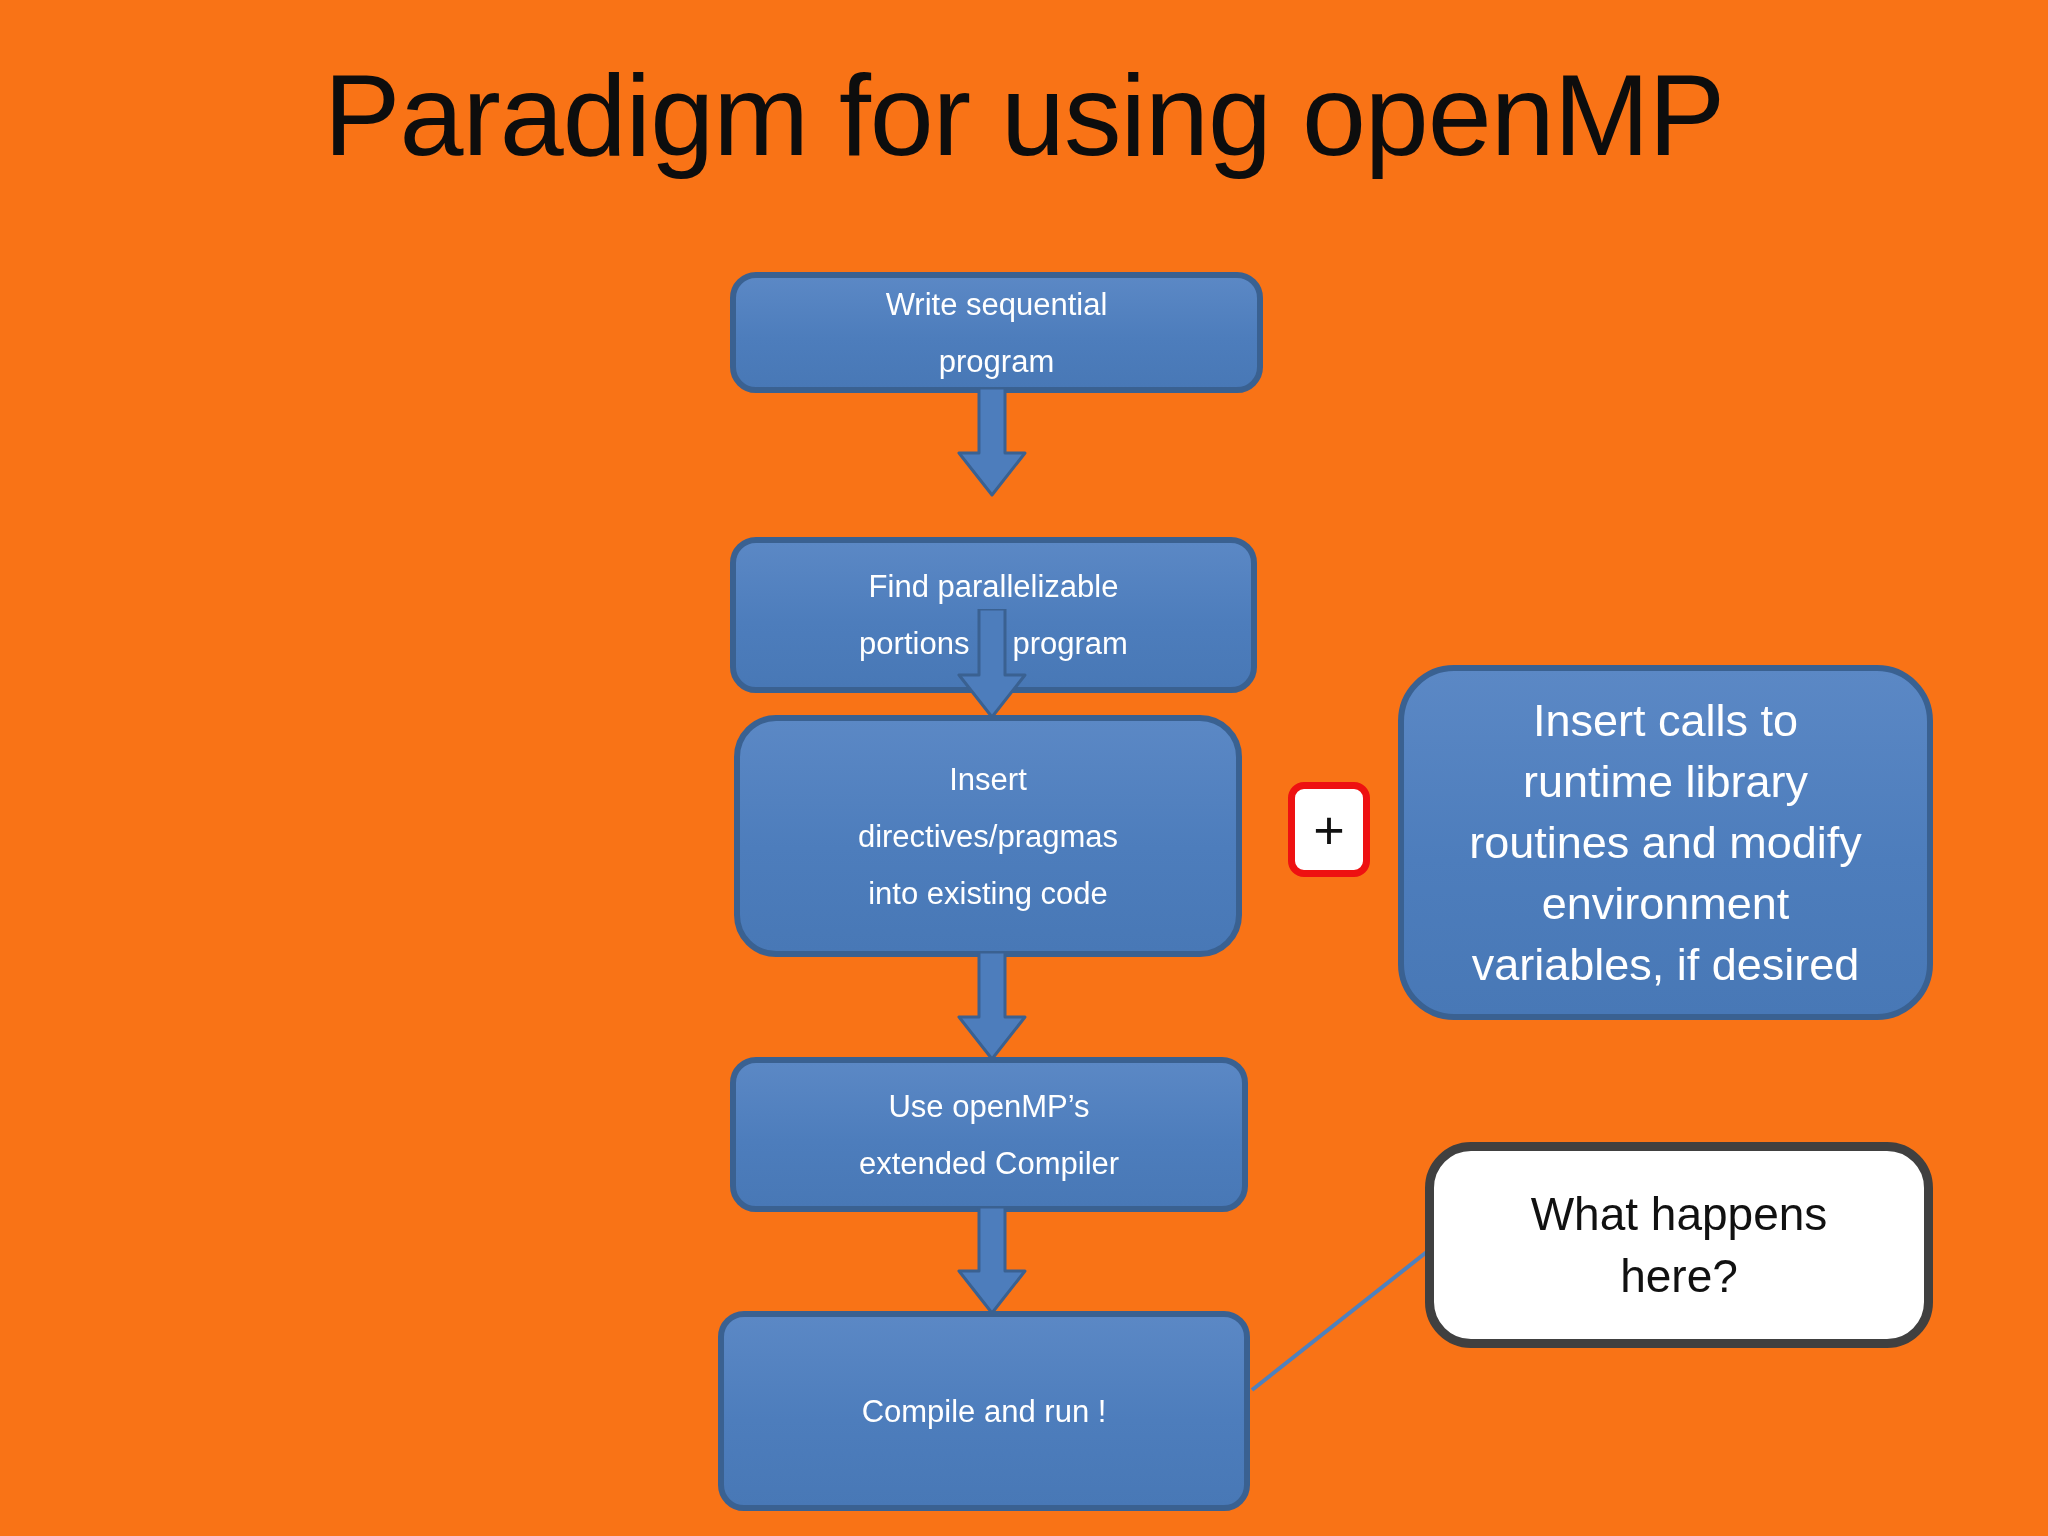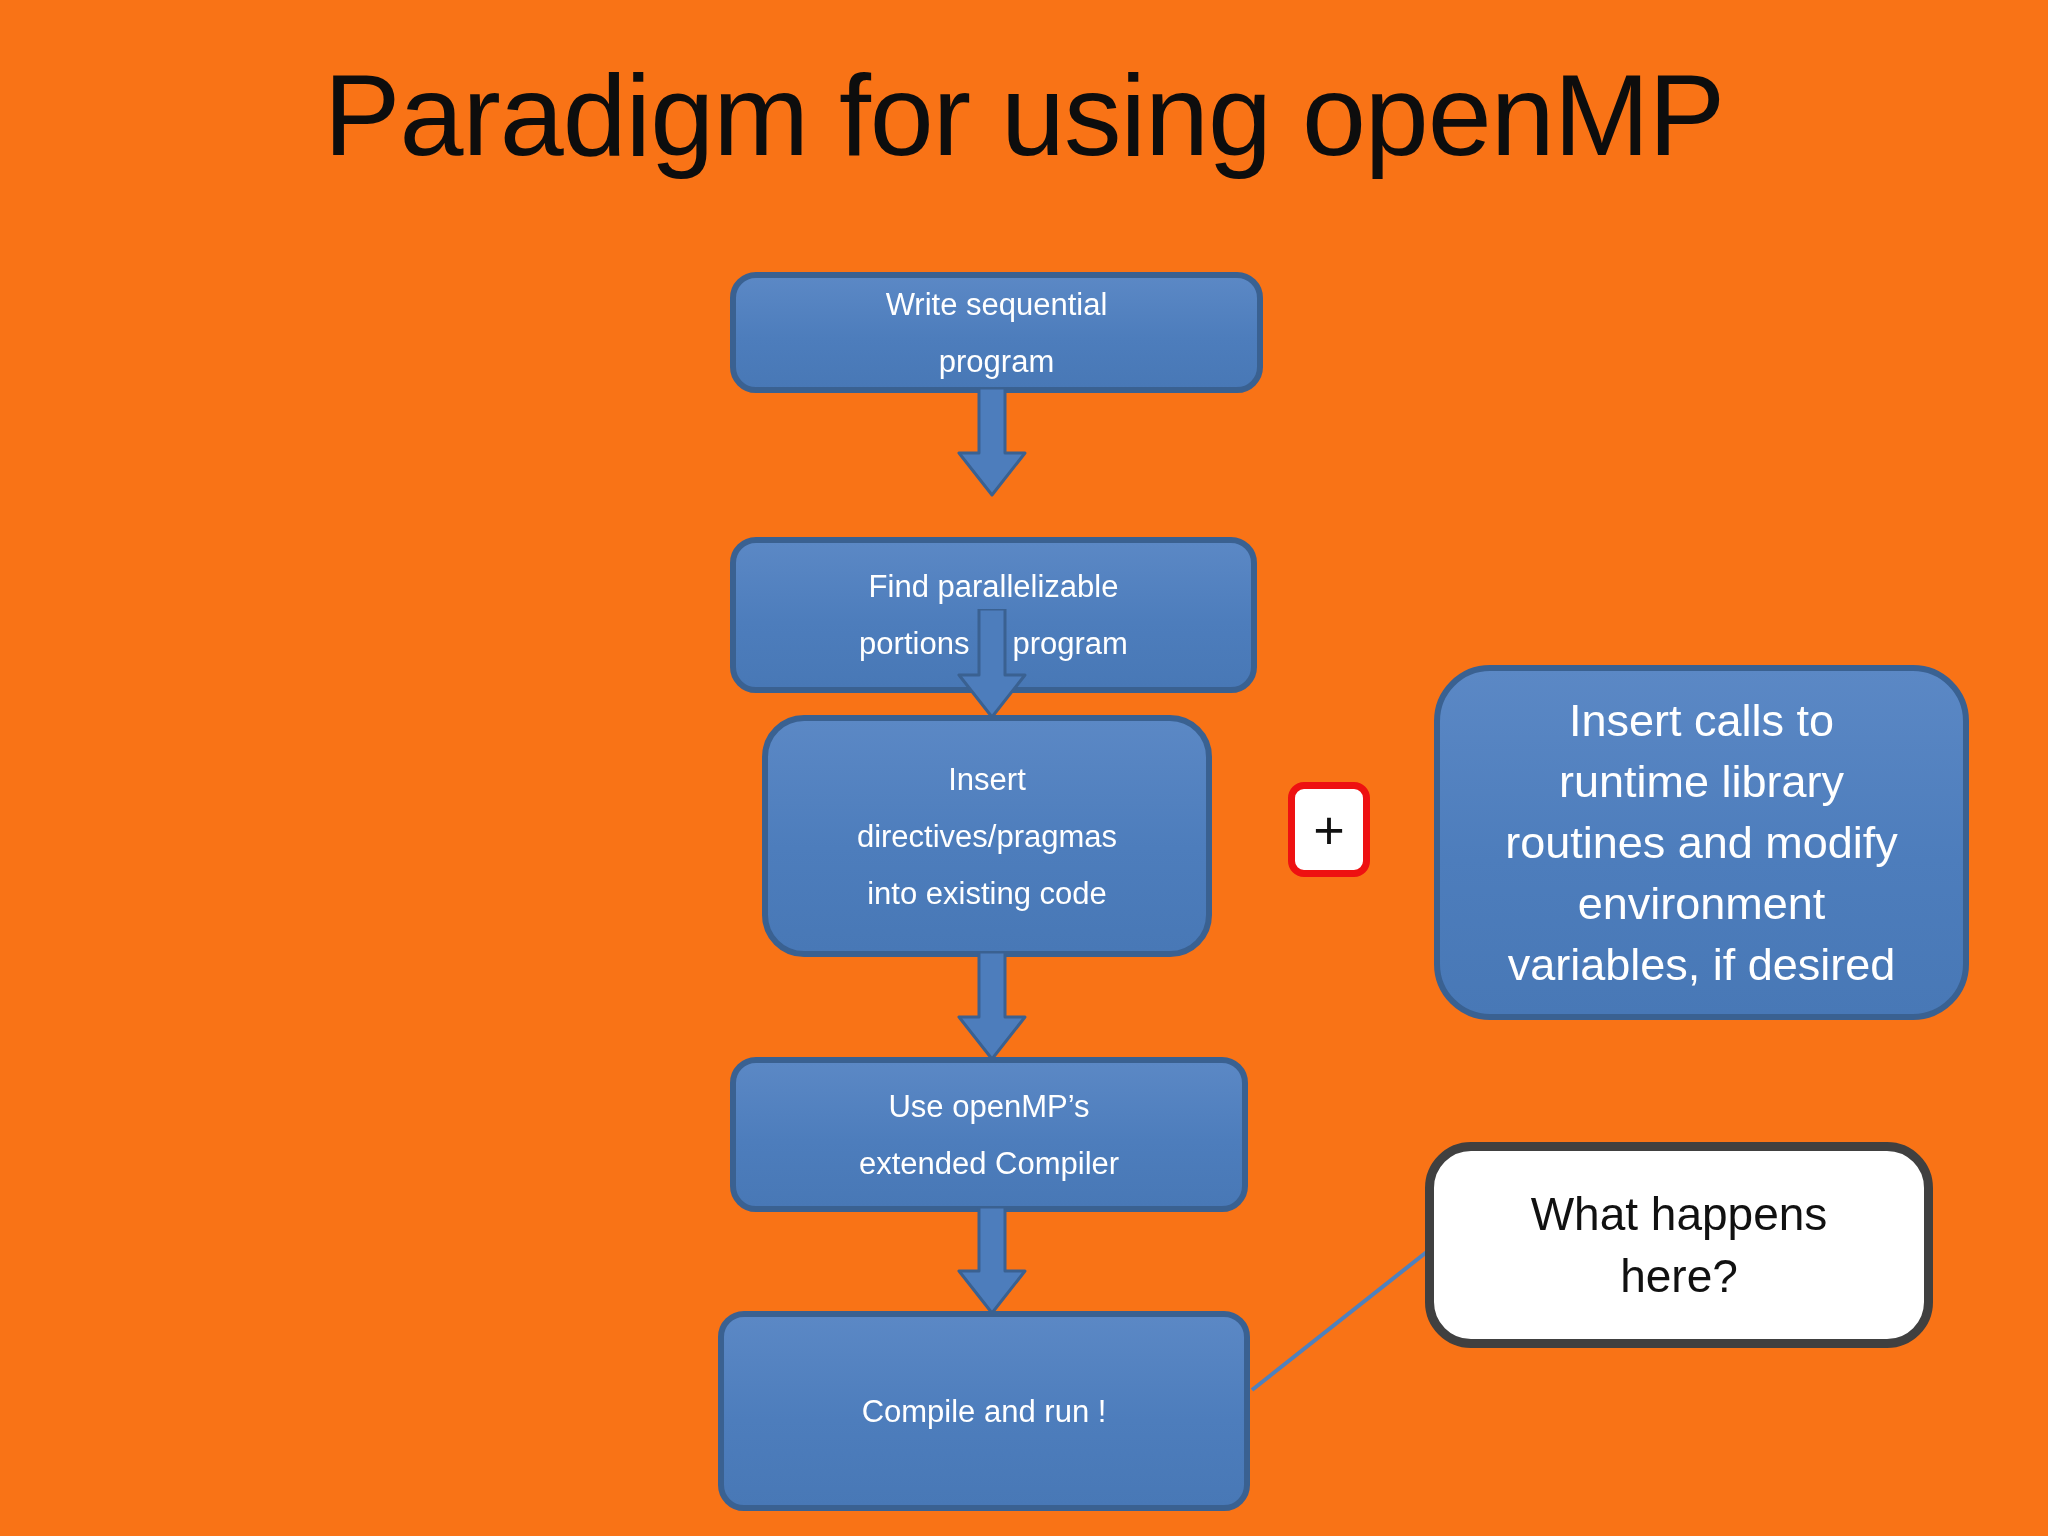--- a/index.html
+++ b/index.html
@@ -45,21 +45,20 @@
     border: 6px solid #3a6191;
     border-radius: 56px;
     display: flex;
     align-items: center;
     justify-content: center;
     text-align: center;
     color: #ffffff;
     font-size: 45px;
     line-height: 61px;
     white-space: pre-line;
-    margin-left: 36px;
   }
   .plus-box {
     position: absolute;
     box-sizing: border-box;
     background: #ffffff;
     border: 7px solid #ee1111;
     border-radius: 16px;
     display: flex;
     align-items: center;
     justify-content: center;
@@ -102,21 +101,21 @@
 
   <div class="flow-box" style="left:730px; top:493px; width:527px; height:156px;margin-top:44px;">
     <span>Find parallelizable
 portions of program</span>
   </div>
 
   <svg class="arrow-svg" style="left:957px; top:609px;" width="70" height="110" viewBox="0 0 70 110">
     <polygon points="22,0 48,0 48,66 68,66 35,108 2,66 22,66" fill="#4d7dbc" stroke="#3a6191" stroke-width="3" stroke-linejoin="round"></polygon>
   </svg>
 
-  <div class="flow-box big-radius" style="left:762px; top:715px; width:450px; height:242px;">
+  <div class="flow-box big-radius" style="left:734px; top:715px; width:508px; height:242px;">
     <span>Insert
 directives/pragmas
 into existing code</span>
   </div>
 
   <svg class="arrow-svg" style="left:957px; top:952px;" width="70" height="109" viewBox="0 0 70 109">
     <polygon points="22,0 48,0 48,65 68,65 35,107 2,65 22,65" fill="#4d7dbc" stroke="#3a6191" stroke-width="3" stroke-linejoin="round"></polygon>
   </svg>
 
   <div class="flow-box" style="left:730px; top:1057px; width:518px; height:155px;">

